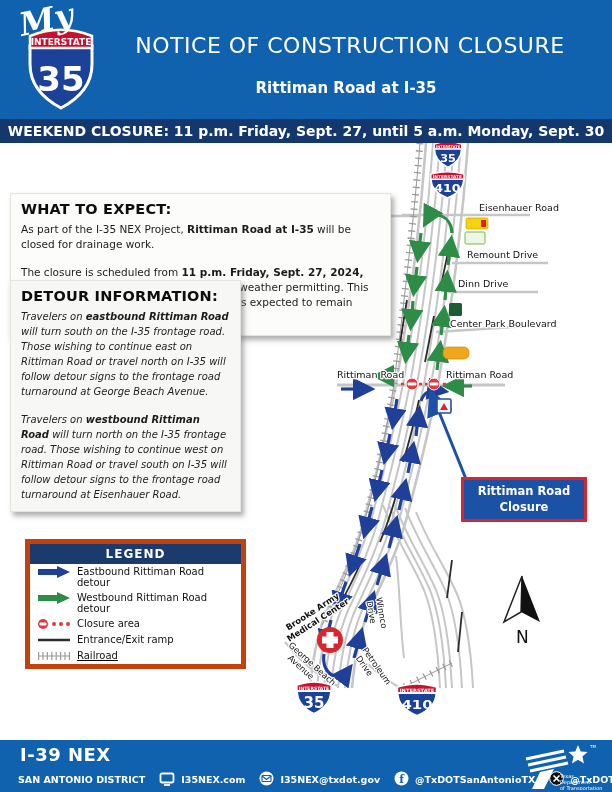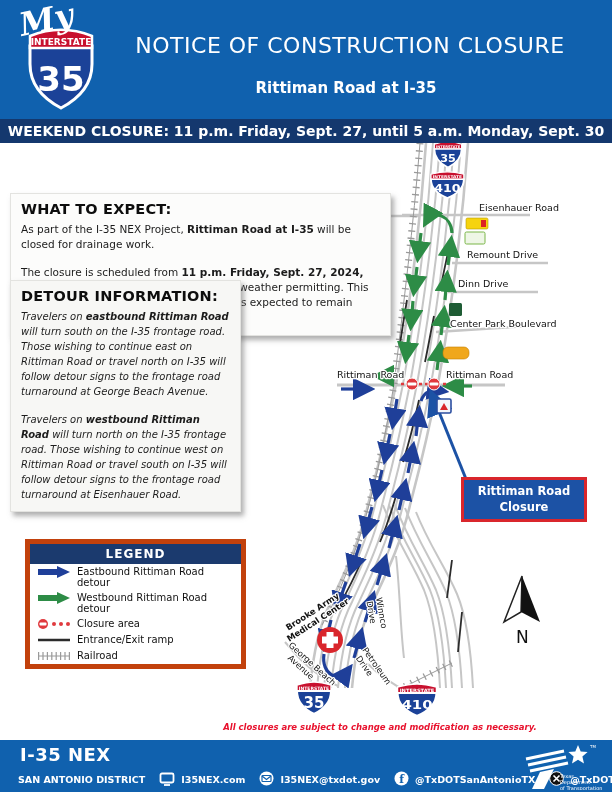--- a/index.html
+++ b/index.html
@@ -23,21 +23,21 @@
   .box h2{margin:0 0 5px;font-size:14.5px;color:#0d0d0d;letter-spacing:.2px;}
   .box p{margin:0;font-size:10.5px;line-height:1.44;color:#1c1c1c;}
   .box p + p{margin-top:13px;}
   .det p{font-style:italic;font-size:10px;line-height:1.5;}
   
   .legend{position:absolute;left:25px;top:539px;width:211px;background:#fff;border:5px solid #c2410c;}
   .lg-h{background:#1B3A6E;color:#fff;text-align:center;font-size:12px;font-weight:bold;
         padding:3px 0;letter-spacing:1px;}
   .lg-row{display:flex;align-items:flex-start;gap:2px;padding:2px 7px;}
   .lg-row:first-of-type{margin-top:4px;}
-  .lg-row:last-of-type{margin-bottom:0;}
+  .lg-row:last-of-type{margin-bottom:0;text-decoration:underline;}
   .lg-sym{flex:0 0 38px;display:flex;align-items:center;}
   .lg-lab{font-size:10px;color:#111;}
   
   .callout{position:absolute;left:461px;top:477px;width:126px;box-sizing:border-box;
            background:#1C52A5;border:3px solid #D9262C;color:#fff;text-align:center;
            font-size:11.5px;font-weight:bold;line-height:1.35;padding:4px 2px;}
   
   .note{position:absolute;left:160px;top:722px;width:440px;text-align:center;color:#E8112D;
         font-size:8.5px;font-weight:bold;font-style:italic;}
   
@@ -323,24 +323,23 @@
       <span class="lg-sym">
         <svg width="34" height="12">
             <path d="M1,6 H33" stroke="#9a9a9a" stroke-width="1"></path>
             <path d="M1,6 H33" stroke="#9a9a9a" stroke-width="8" stroke-dasharray="1.2 3.2"></path>
           </svg>
       </span>
       <span class="lg-lab">Railroad</span>
     </div>
   </div>
 
-  <div class="note">All closures are subject to change and modification as necessary.</div>
 
   <div class="ftr">
-    <div class="f-title">I-35 NEX</div>
+    <div class="f-title">I-39 NEX</div>
     <div class="f-row">
       <span>SAN ANTONIO DISTRICT</span>
       <span class="gap"></span>
       <span>
         <svg width="16" height="14" viewBox="0 0 16 14">
             <rect x="1.5" y="1.5" width="13" height="9" rx="1.5" fill="none" stroke="#fff" stroke-width="1.8"></rect>
             <path d="M5,13 H11" stroke="#fff" stroke-width="1.8"></path>
           </svg>
       </span>
       <a class="flink">I35NEX.com</a>

